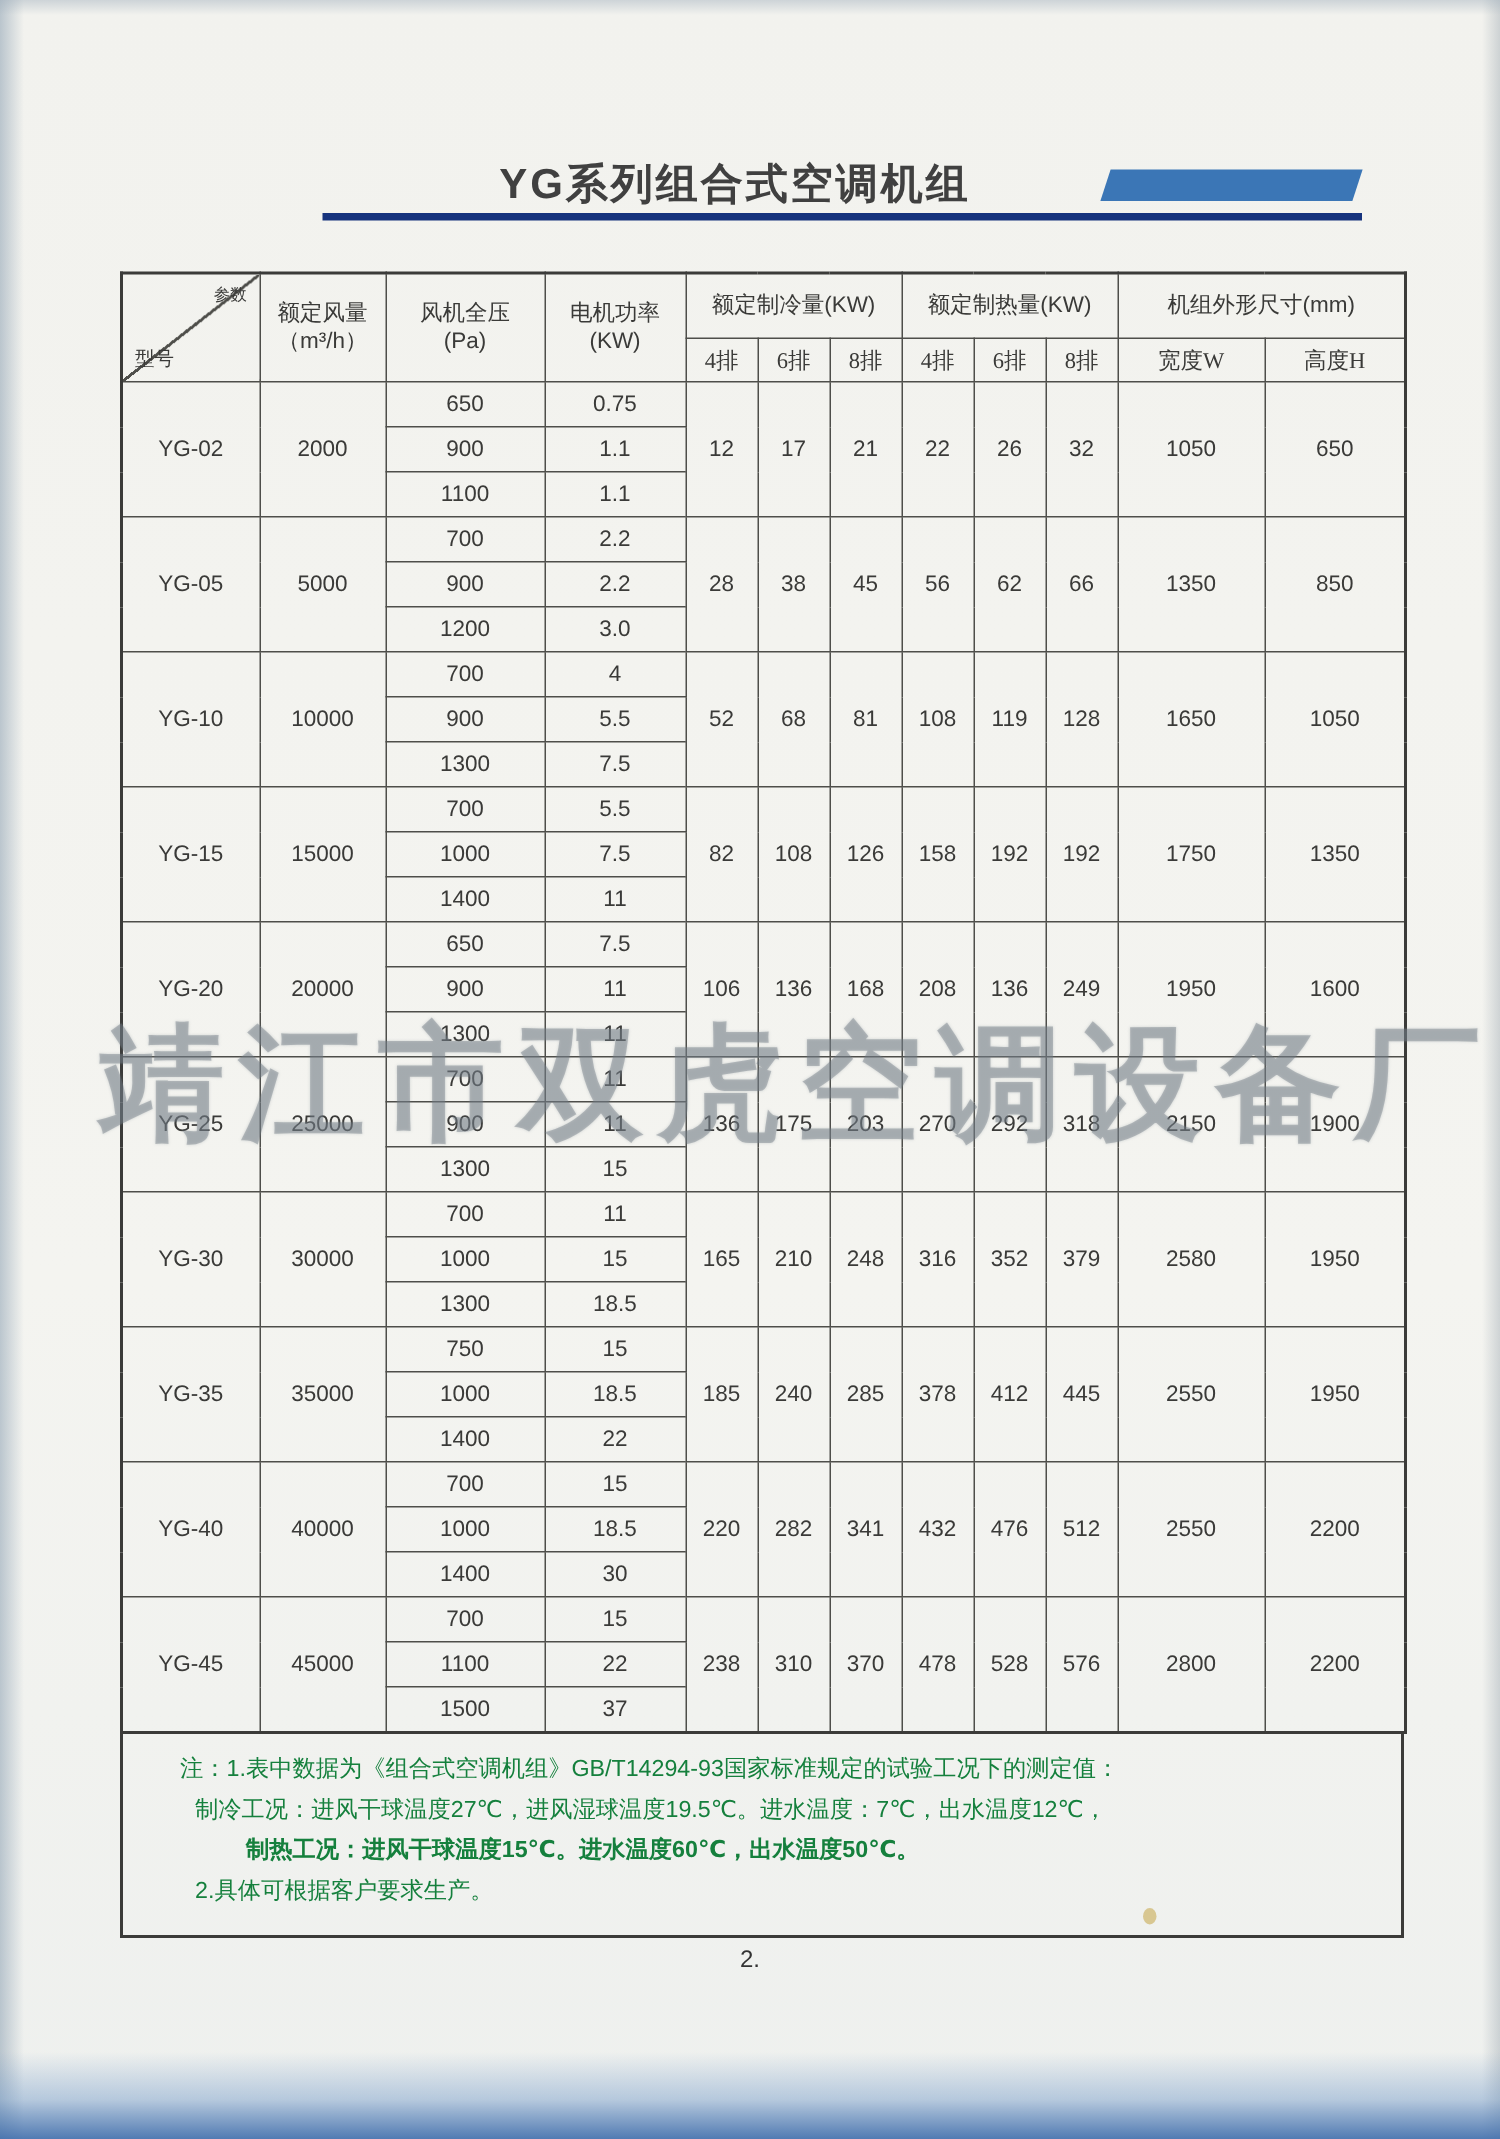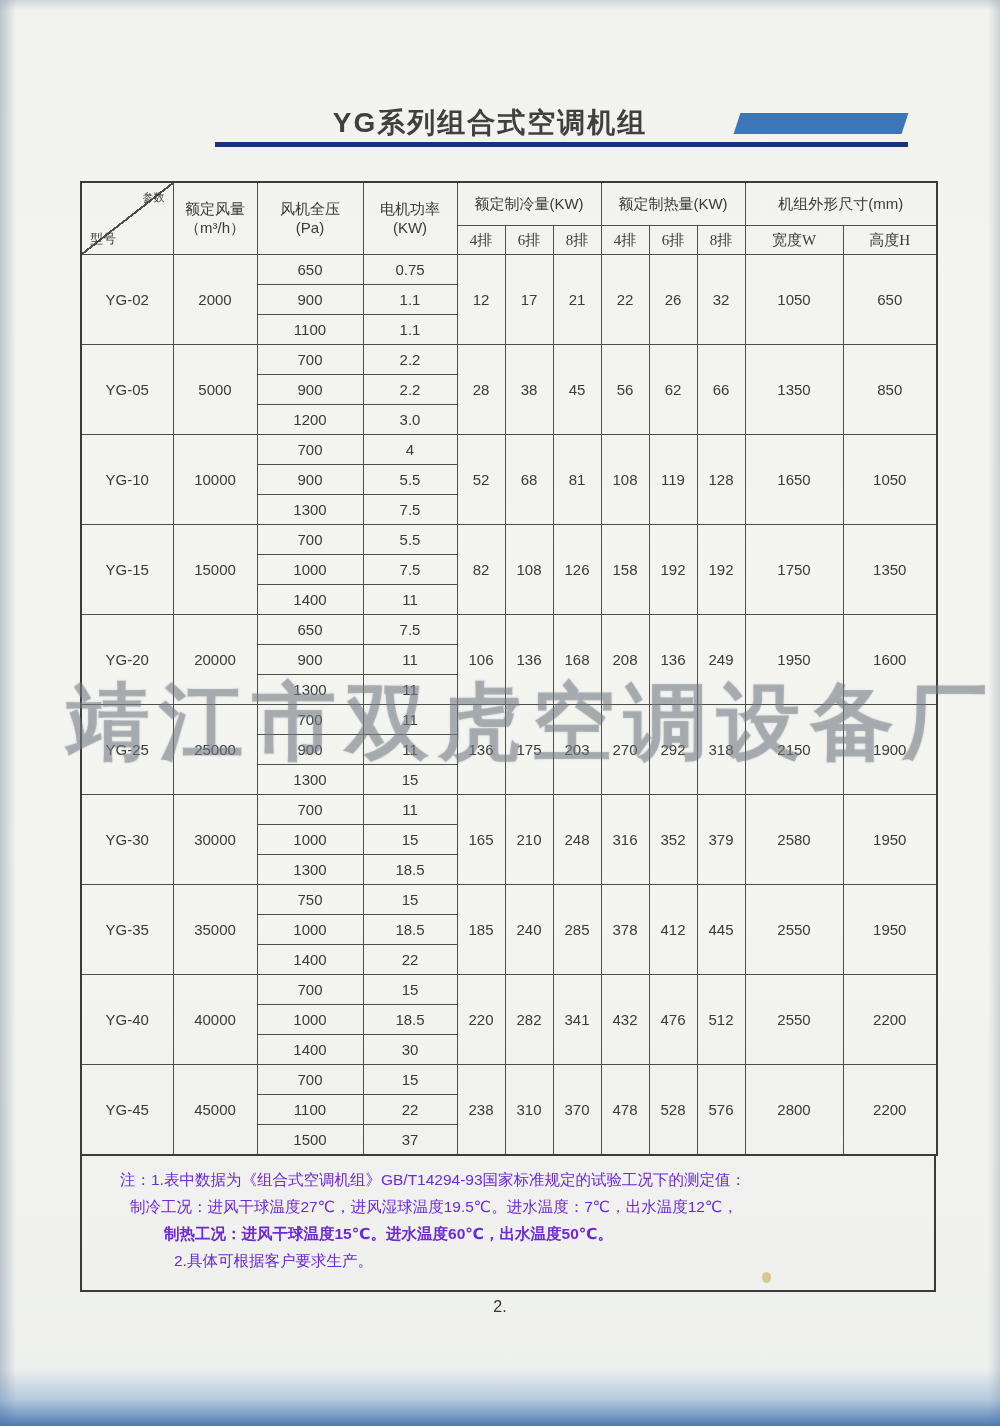--- a/index.html
+++ b/index.html
@@ -43,25 +43,25 @@
   th.diag{position:relative;padding:0;
     background:linear-gradient(to bottom right,
       transparent 0,transparent calc(50% - 1px),#4e4e4a calc(50% - 1px),
       #4e4e4a calc(50% + 1px),transparent calc(50% + 1px),transparent 100%);}
   th.diag .param{position:absolute;top:8px;right:8px;font-size:11px;}
   th.diag .model{position:absolute;bottom:7px;left:8px;font-size:13px;}
 
   
   .notes-box{width:852px;border:2px solid #3b3b39;border-top:0;
     padding:10px 0 16px 0;background:transparent;}
-  .notes-box p{margin:0;font-size:15.5px;line-height:27px;color:#6d28d9;}
+  .notes-box p{margin:0;font-size:15.5px;line-height:27px;color:#15803d;}
   .notes-box .n0{padding-left:38px;}
   .notes-box .n1{padding-left:48px;}
   .notes-box .n2{padding-left:82px;font-weight:bold;}
-  .notes-box .n3{padding-left:92px;}
+  .notes-box .n3{padding-left:48px;}
 
   
   .watermark{position:absolute;left:66px;top:666px;width:880px;z-index:6;
     font-size:84px;font-weight:bold;letter-spacing:9px;white-space:nowrap;
     color:rgba(104,114,126,.40);text-shadow:0 0 2px rgba(130,140,150,.35);
     pointer-events:none;}
 
   .page-number{position:absolute;left:0;top:1298px;width:1000px;text-align:center;
     font-size:16px;color:#333;z-index:3;}
 

